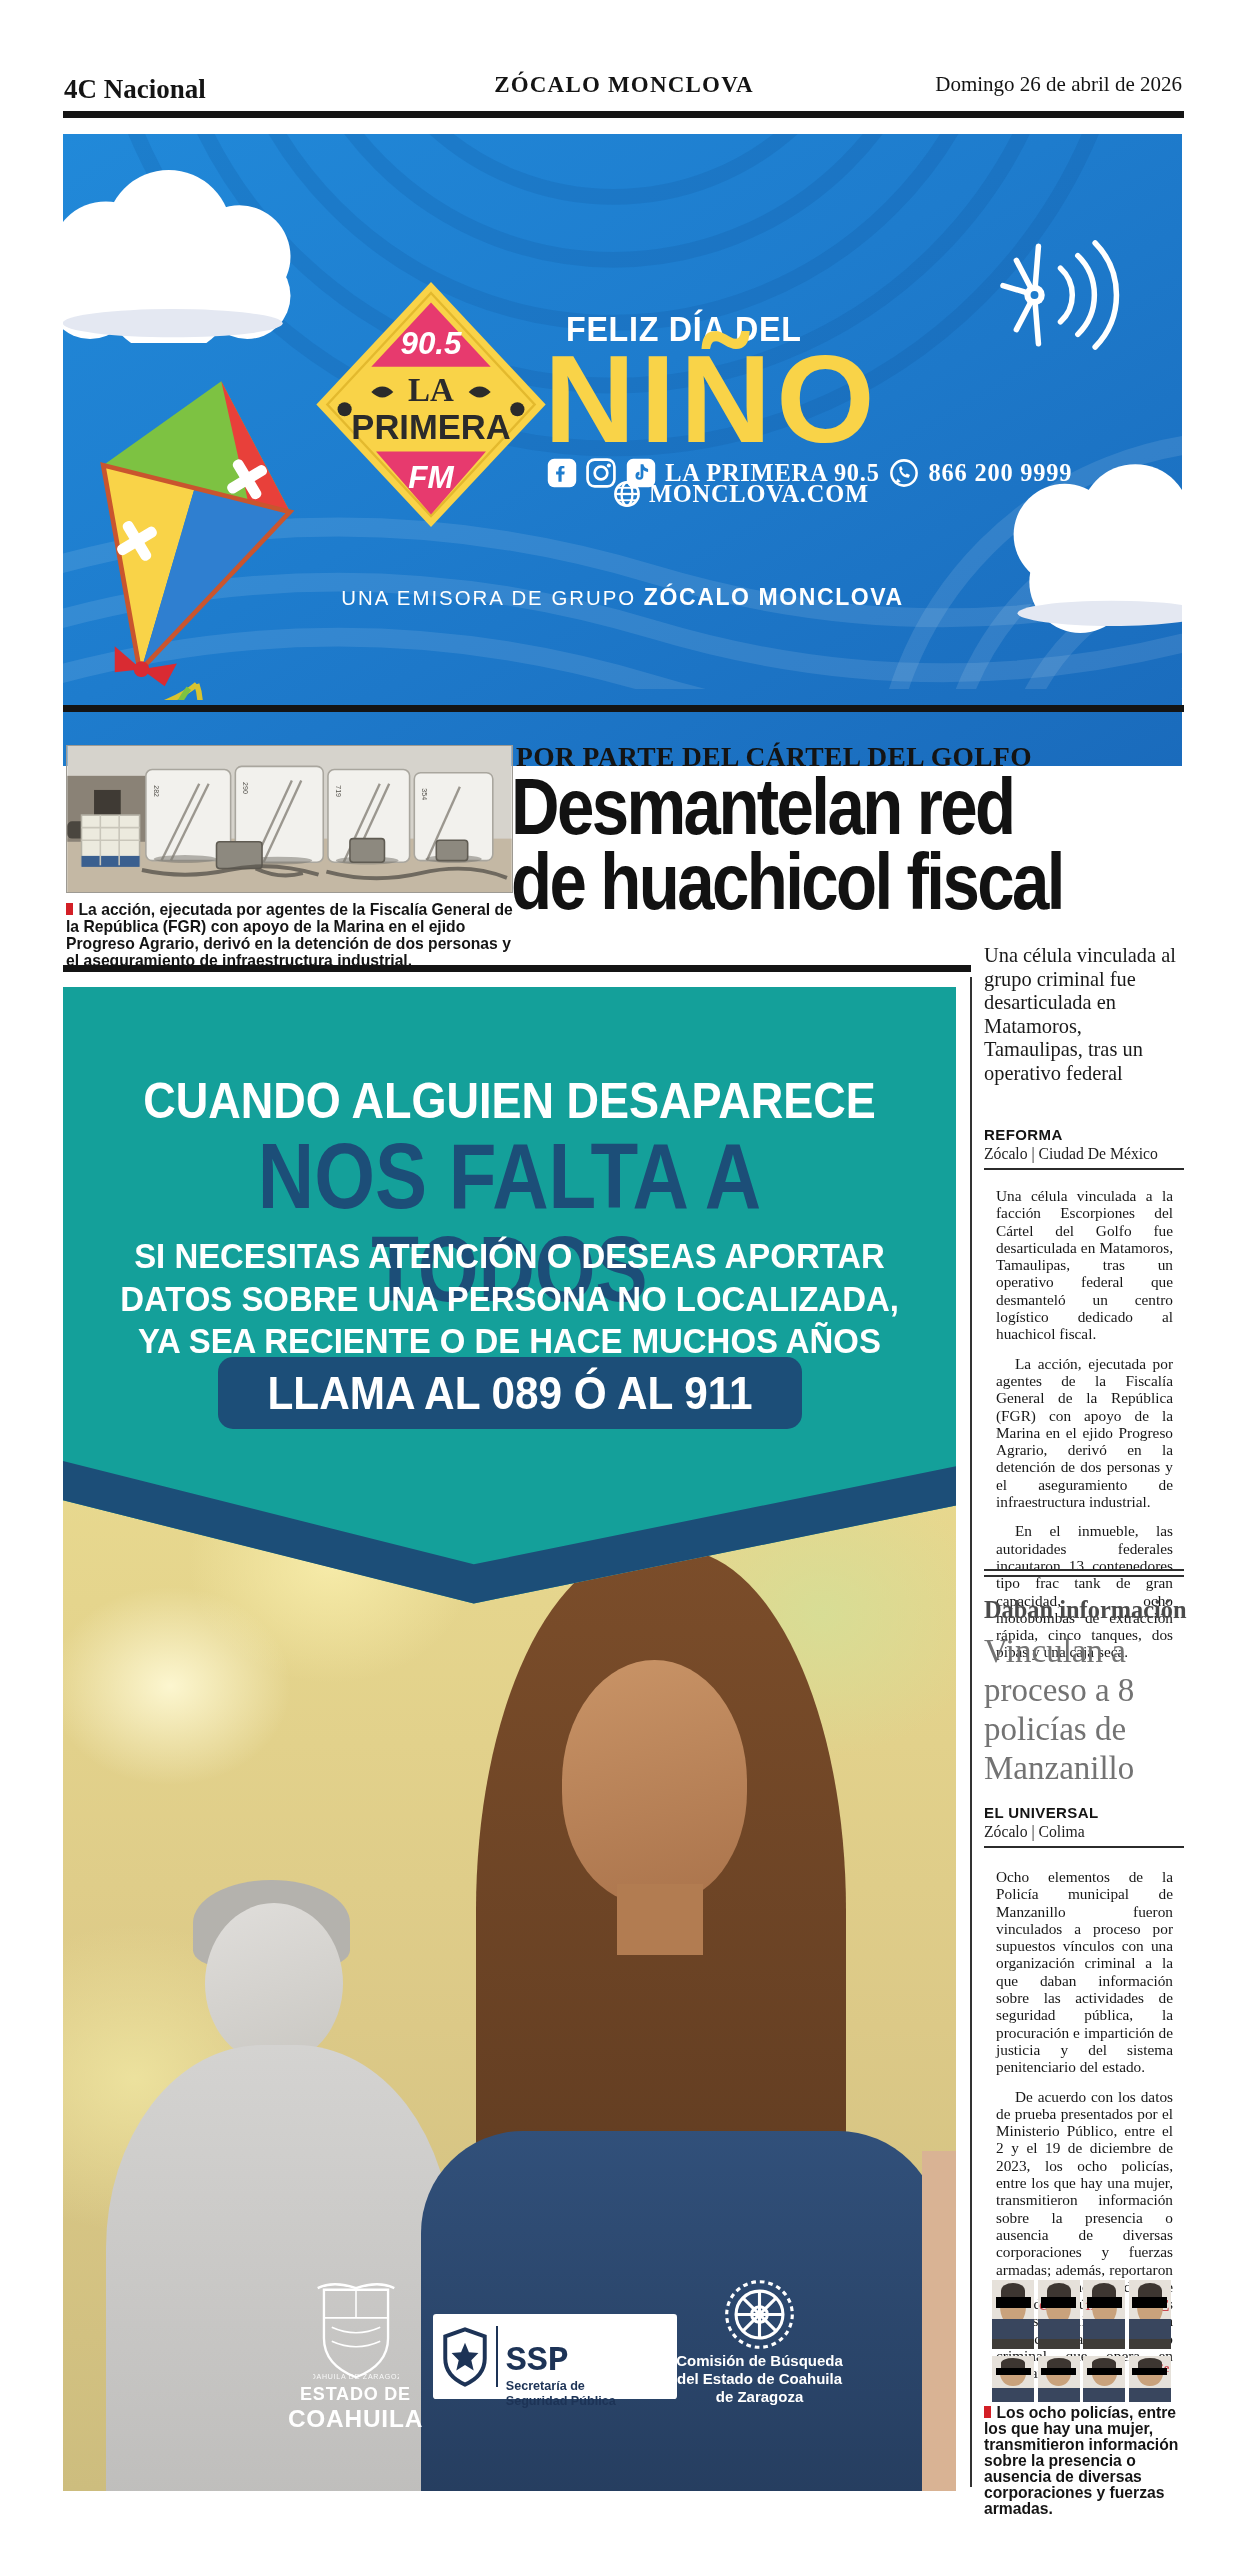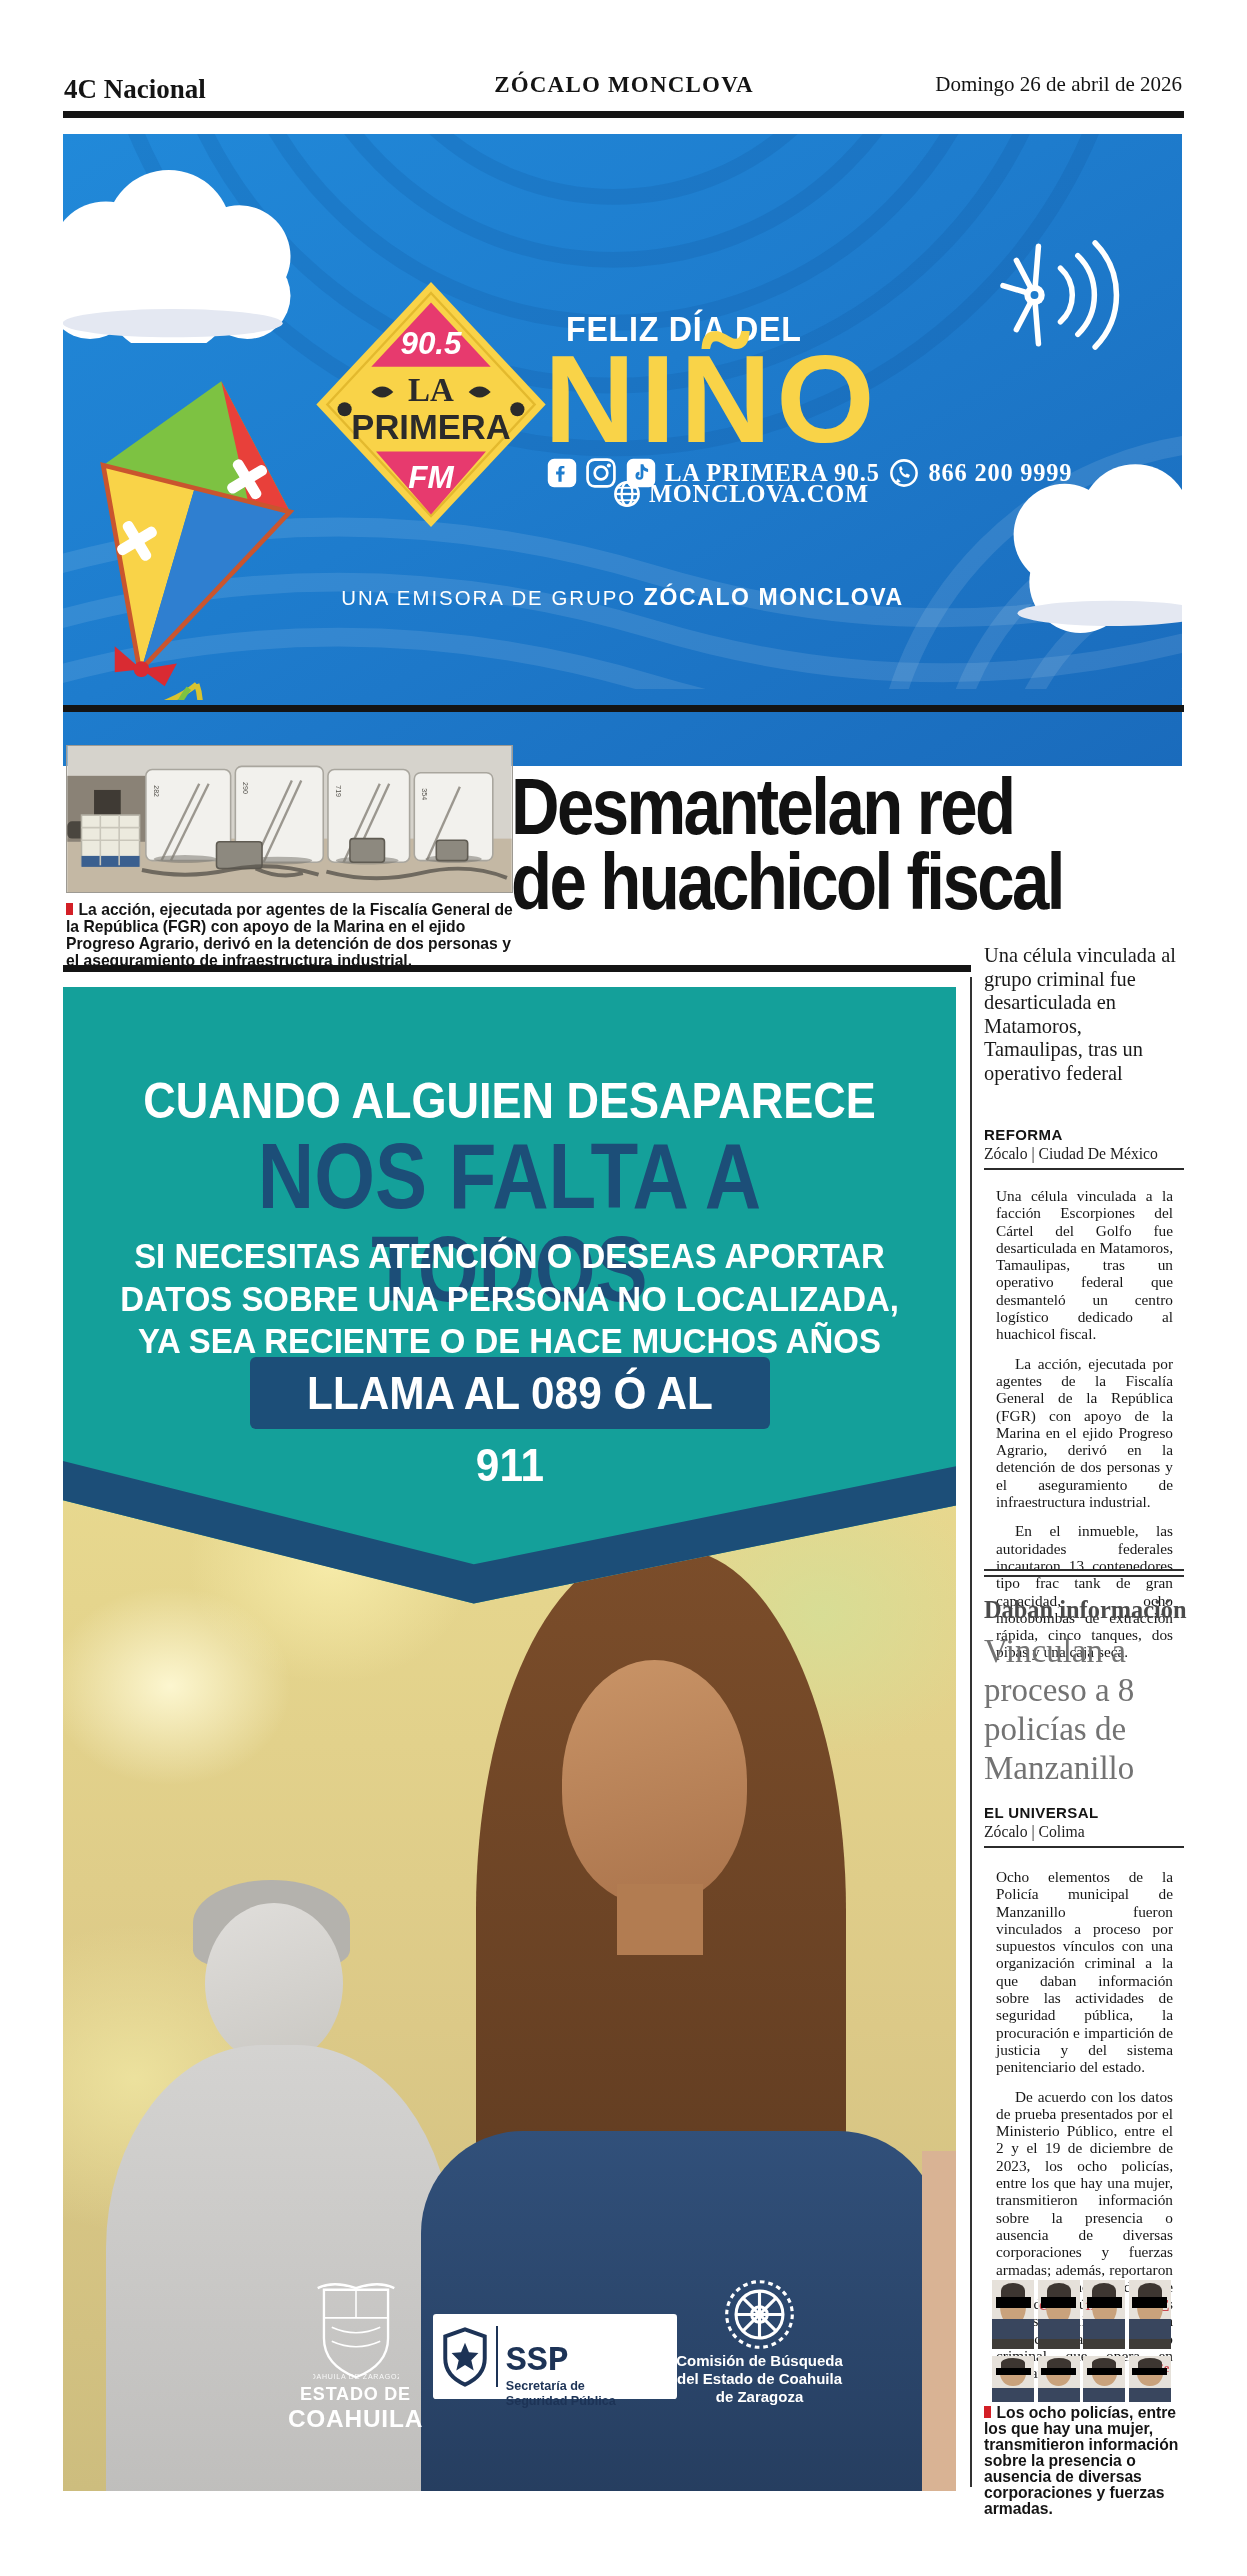--- a/index.html
+++ b/index.html
@@ -52,22 +52,22 @@
   
   #rule-left2{left:63px;top:965px;width:908px;}
   #vrule{left:970px;top:977px;width:1.6px;height:1510px;background:#333;position:absolute;}
   #search-ad{left:63px;top:987px;width:893px;height:1504px;background:#14a09a;overflow:hidden;}
   #search-ad .t1{left:0;width:100%;top:85px;text-align:center;color:#fff;font-weight:900;
        font-size:50px;letter-spacing:0;transform:scaleX(.9);transform-origin:center top;}
   #search-ad .t2{left:0;width:100%;top:143px;text-align:center;color:#1c4e78;font-weight:900;
        font-size:93px;line-height:1;transform:scaleX(.84);transform-origin:center top;}
   #search-ad .sub{left:0;width:100%;text-align:center;color:#fff;font-weight:800;
        font-size:35px;line-height:42px;transform:scaleX(.94);transform-origin:center top;}
-  #cta-box{left:50%;top:370px;transform:translateX(-50%);width:520px;height:72px;
-       background:#1c4e78;border-radius:6px;}
+  #cta-box{left:50%;top:370px;transform:translateX(-50%);width:584px;height:72px;
+       background:#1c4e78;border-radius:15px;}
   #cta-box .cta-text{width:100%;text-align:center;color:#fff;font-weight:900;font-size:47px;
        line-height:72px;display:block;transform:scaleX(.9);transform-origin:center;}
   #ad-photo{left:0;top:472px;width:893px;height:1032px;overflow:hidden;
        clip-path:polygon(0 4%, 46% 14%, 100% 4.5%, 100% 100%, 0 100%);
        background:
         radial-gradient(173px 142px at 12% 22%, rgba(255,250,215,.9), rgba(255,250,215,0) 70%),
         radial-gradient(204px 173px at 30% 10%, rgba(247,236,170,.95), rgba(247,236,170,0) 70%),
         radial-gradient(236px 204px at 85% 15%, rgba(214,222,150,.9), rgba(214,222,150,0) 70%),
         radial-gradient(204px 189px at 70% 45%, rgba(200,214,140,.7), rgba(200,214,140,0) 70%),
         radial-gradient(252px 220px at 8% 60%, rgba(238,228,160,.9), rgba(238,228,160,0) 70%),
@@ -319,20 +319,21 @@
       <path d="M95,158 Q 150,170 205,158 T 320,164"></path>
       <path d="M330,160 Q 390,176 450,162 T 560,168"></path>
       <path d="M240,156 q 30,14 60,6"></path>
     </g>
   </svg>
 
   <div class="abs caption" id="caption1">
     <span class="cap-bullet"></span><span>La acción, ejecutada por agentes de la Fiscalía General de la República (FGR) con apoyo de la Marina en el ejido Progreso Agrario, derivó en la detención de dos personas y el aseguramiento de infraestructura industrial.</span>
   </div>
 
+  <div class="abs serif" id="kicker1">POR PARTE DEL CÁRTEL DEL GOLFO</div>
   <div class="abs" id="headline1">
     <div>Desmantelan red</div>
     <div>de huachicol fiscal</div>
   </div>
 
   <div class="abs serif col" id="subhead1">Una célula vinculada al grupo criminal fue desarticulada en Matamoros, Tamaulipas, tras un operativo federal</div>
   <div class="abs col byline-src" style="top:1126px;">REFORMA</div>
   <div class="abs col byline-loc" style="top:1145px;">Zócalo | Ciudad De México</div>
   <div class="rule-thin" style="left:984px;top:1168px;width:200px;"></div>
   <div class="abs col body-copy" style="top:1175px;">

